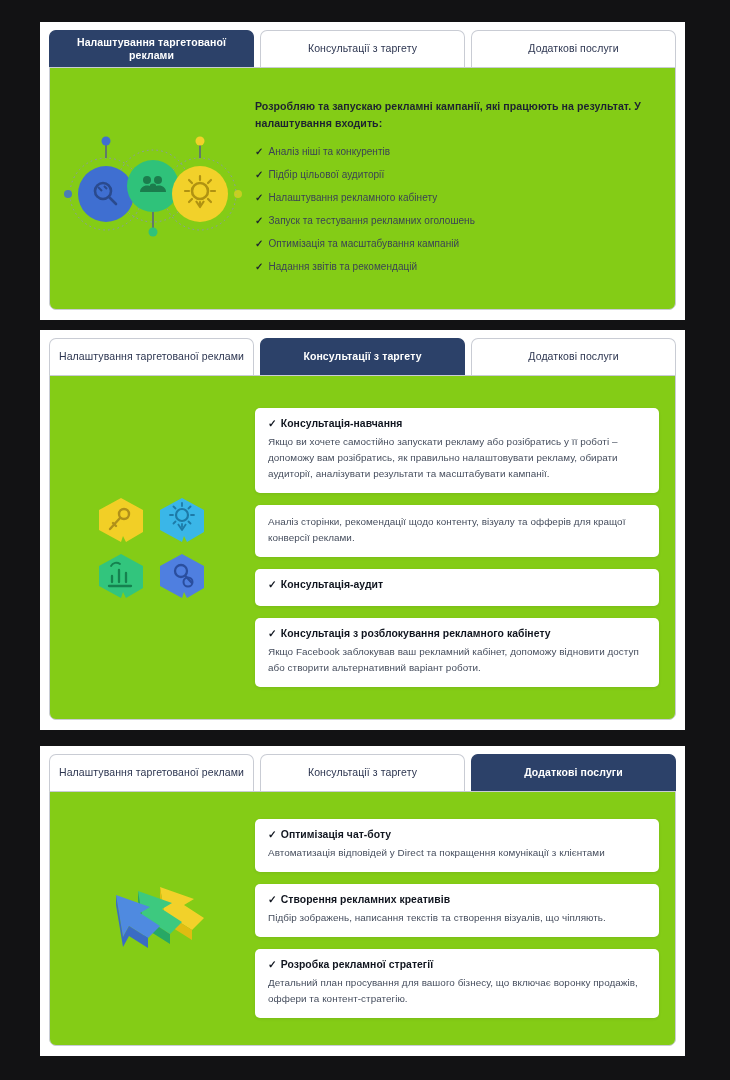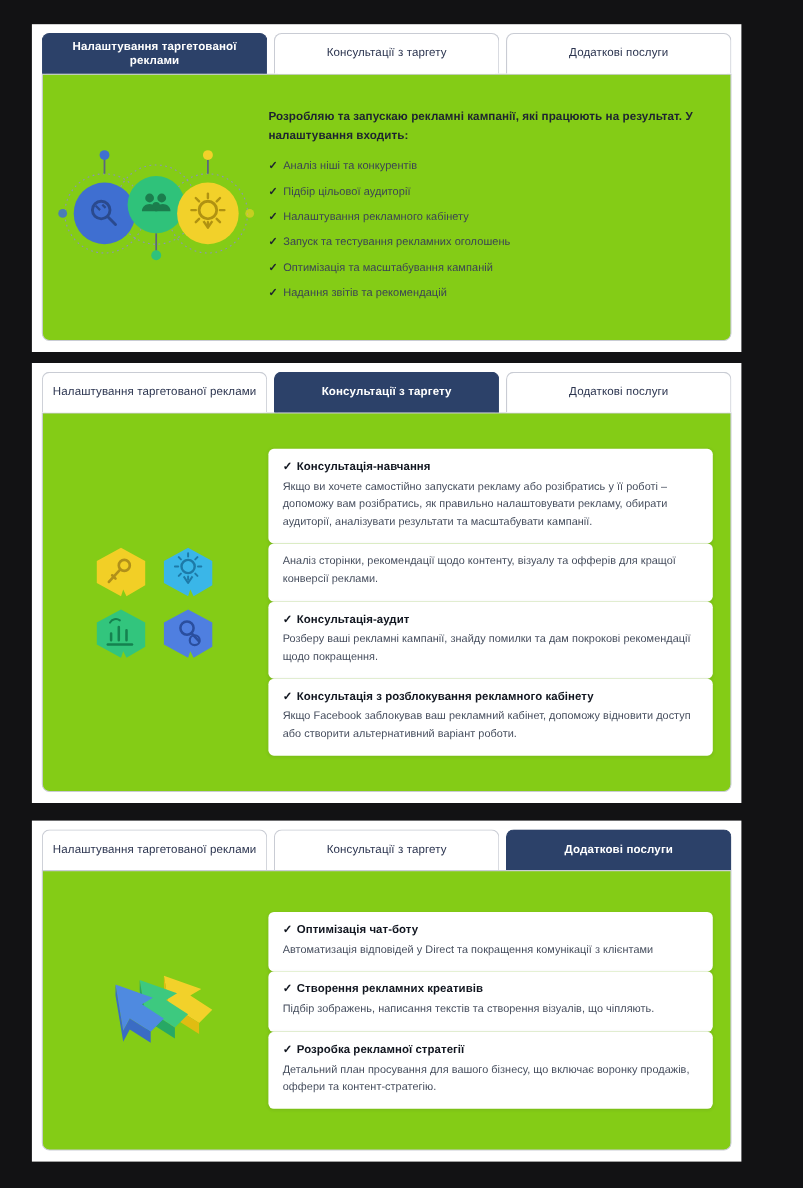--- a/index.html
+++ b/index.html
@@ -18,21 +18,21 @@
   .stage {
     width: 730px;
     height: 1080px;
     position: relative;
     background: #121214;
   }
 
   
   .panel {
     position: absolute;
-    left: 29px;
+    left: 40px;
     width: 645px;
     background: #ffffff;
     box-sizing: border-box;
     padding: 8px 9px 10px 9px;
   }
   .panel-1 { top: 22px;  height: 298px; }
   .panel-2 { top: 330px; height: 400px; }
   .panel-3 { top: 746px; height: 310px; }
 
   
@@ -106,21 +106,21 @@
   .check-list li {
     font-size: 10px;
     color: #3b4354;
     line-height: 1.4;
     padding: 4.5px 0;
     letter-spacing: .05px;
   }
   .check-list li .tick { color: #1d2330; margin-right: 5px; font-weight: bold; }
 
   
-  .cards { display: flex; flex-direction: column; gap: 0; padding: 4px 0; }
+  .cards { display: flex; flex-direction: column; gap: 12px; padding: 4px 0; }
   .card {
     background: #ffffff;
     border-radius: 5px;
     box-shadow: 0 1px 3px rgba(25,35,60,.10);
     padding: 9px 13px 11px 13px;
   }
   .card-title {
     font-size: 10.4px;
     font-weight: bold;
     color: #10151f;
@@ -265,21 +265,20 @@
         <div class="cards">
           <div class="card">
             <div class="card-title"><span class="tick">✓</span><span>Консультація-навчання</span></div>
             <div class="card-text">Якщо ви хочете самостійно запускати рекламу або розібратись у її роботі – допоможу вам розібратись, як правильно налаштовувати рекламу, обирати аудиторії, аналізувати результати та масштабувати кампанії.</div>
           </div>
           <div class="card">
             <div class="card-text">Аналіз сторінки, рекомендації щодо контенту, візуалу та офферів для кращої конверсії реклами.</div>
           </div>
           <div class="card">
             <div class="card-title"><span class="tick">✓</span><span>Консультація-аудит</span></div>
-            <div class="card-text">Розберу ваші рекламні кампанії, знайду помилки та дам покрокові рекомендації щодо покращення.</div>
           </div>
           <div class="card">
             <div class="card-title"><span class="tick">✓</span><span>Консультація з розблокування рекламного кабінету</span></div>
             <div class="card-text">Якщо Facebook заблокував ваш рекламний кабінет, допоможу відновити доступ або створити альтернативний варіант роботи.</div>
           </div>
         </div>
       </div>
     </div>
   </div>
 

